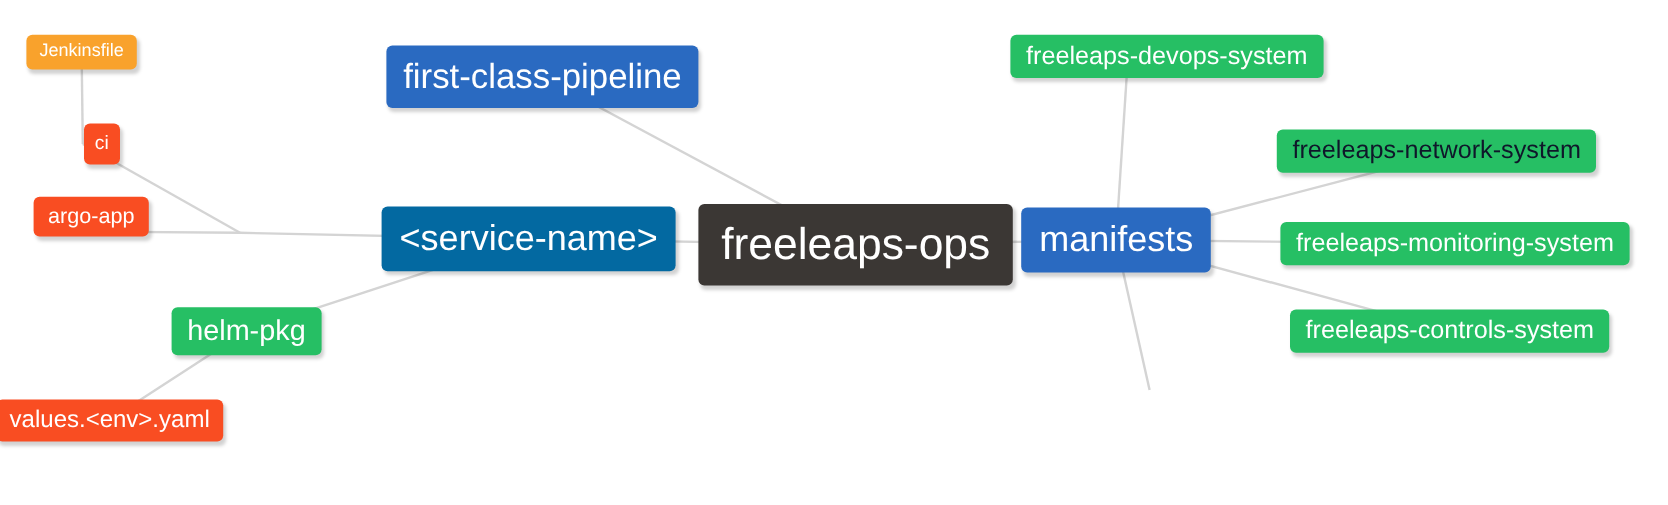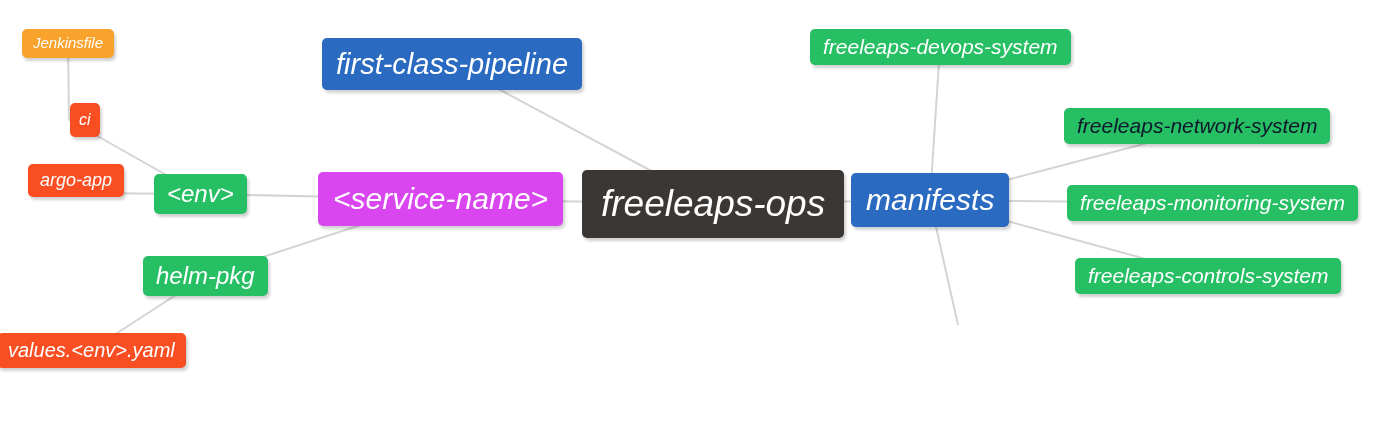--- a/index.html
+++ b/index.html
@@ -7,21 +7,20 @@
     padding: 0;
     background: #ffffff;
     font-family: "Liberation Sans", sans-serif;
   }
   .canvas {
     position: relative;
     width: 1390px;
     height: 421px;
     background: #ffffff;
     overflow: hidden;
-    font-style: italic;
   }
   .edge-layer {
     position: absolute;
     left: 0;
     top: 0;
     z-index: 0;
   }
   .node {
     position: absolute;
     z-index: 1;
@@ -51,24 +50,23 @@
       <line x1="713" y1="204" x2="930" y2="200" stroke="#d4d4d4" stroke-width="2"></line>
       <line x1="930" y1="200" x2="940" y2="47" stroke="#d4d4d4" stroke-width="2"></line>
       <line x1="930" y1="200" x2="1197" y2="130" stroke="#d4d4d4" stroke-width="2"></line>
       <line x1="930" y1="200" x2="1212" y2="203" stroke="#d4d4d4" stroke-width="2"></line>
       <line x1="930" y1="200" x2="1208" y2="276" stroke="#d4d4d4" stroke-width="2"></line>
       <line x1="930" y1="200" x2="958" y2="325" stroke="#d4d4d4" stroke-width="2"></line>
     </svg>
 <div class="node" style="background: rgb(249, 162, 44); color: rgb(255, 255, 255); font-size: 15px; padding: 5px 11px; left: 22px; top: 29px;"><span>Jenkinsfile</span></div>
     <div class="node" style="background: rgb(249, 77, 34); color: rgb(255, 255, 255); font-size: 16px; padding: 7px 9px; left: 54px; top: 103px; margin-left: 16px;"><span>ci</span></div>
     <div class="node" style="background: rgb(249, 77, 34); color: rgb(255, 255, 255); font-size: 18px; padding: 5px 12px; left: 28px; top: 164px;"><span>argo-app</span></div>
-    <div class="node" style="background: rgb(38, 191, 100); color: rgb(255, 255, 255); font-size: 24px; padding: 5px 13px; left: 154px; top: 174px;"><span>&lt;env&gt;</span></div>
     <div class="node" style="background: rgb(38, 191, 100); color: rgb(255, 255, 255); font-size: 24px; padding: 5px 13px; left: 143px; top: 256px;"><span>helm-pkg</span></div>
     <div class="node" style="background: rgb(249, 77, 34); color: rgb(255, 255, 255); font-size: 20px; padding: 5px 11px; left: -3px; top: 333px;"><span>values.&lt;env&gt;.yaml</span></div>
-    <div class="node" style="background: #d946ef; color: rgb(255, 255, 255); font-size: 30px; padding: 8px 15px; left: 318px; top: 172px;"><span>&lt;service-name&gt;</span></div>
+    <div class="node" style="background: #0369a1; color: rgb(255, 255, 255); font-size: 30px; padding: 8px 15px; left: 318px; top: 172px;"><span>&lt;service-name&gt;</span></div>
     <div class="node" style="background: rgb(42, 106, 193); color: rgb(255, 255, 255); font-size: 29px; padding: 8px 14px; left: 322px; top: 38px;"><span>first-class-pipeline</span></div>
     <div class="node" style="background: rgb(59, 55, 52); color: rgb(255, 255, 255); font-size: 37px; padding: 11px 19px; left: 582px; top: 170px;"><span>freeleaps-ops</span></div>
     <div class="node" style="background: rgb(42, 106, 193); color: rgb(255, 255, 255); font-size: 30px; padding: 8px 15px; left: 851px; top: 173px;"><span>manifests</span></div>
-    <div class="node" style="background: rgb(38, 191, 100); color: rgb(255, 255, 255); font-size: 21px; padding: 5px 13px; left: 810px; top: 29px;"><span>freeleaps-devops-system</span></div>
+    <div class="node" style="background: rgb(38, 191, 100); color: rgb(255, 255, 255); font-size: 21px; padding: 5px 13px; left: 842px; top: 29px;"><span>freeleaps-devops-system</span></div>
     <div class="node" style="background: rgb(38, 191, 100); color: #0f172a; font-size: 21px; padding: 5px 13px; left: 1064px; top: 108px;"><span>freeleaps-network-system</span></div>
     <div class="node" style="background: rgb(38, 191, 100); color: rgb(255, 255, 255); font-size: 21px; padding: 5px 13px; left: 1067px; top: 185px;"><span>freeleaps-monitoring-system</span></div>
     <div class="node" style="background: rgb(38, 191, 100); color: rgb(255, 255, 255); font-size: 21px; padding: 5px 13px; left: 1075px; top: 258px; text-align: center;"><span>freeleaps-controls-system</span></div>
   </div>
 
 </body></html>

